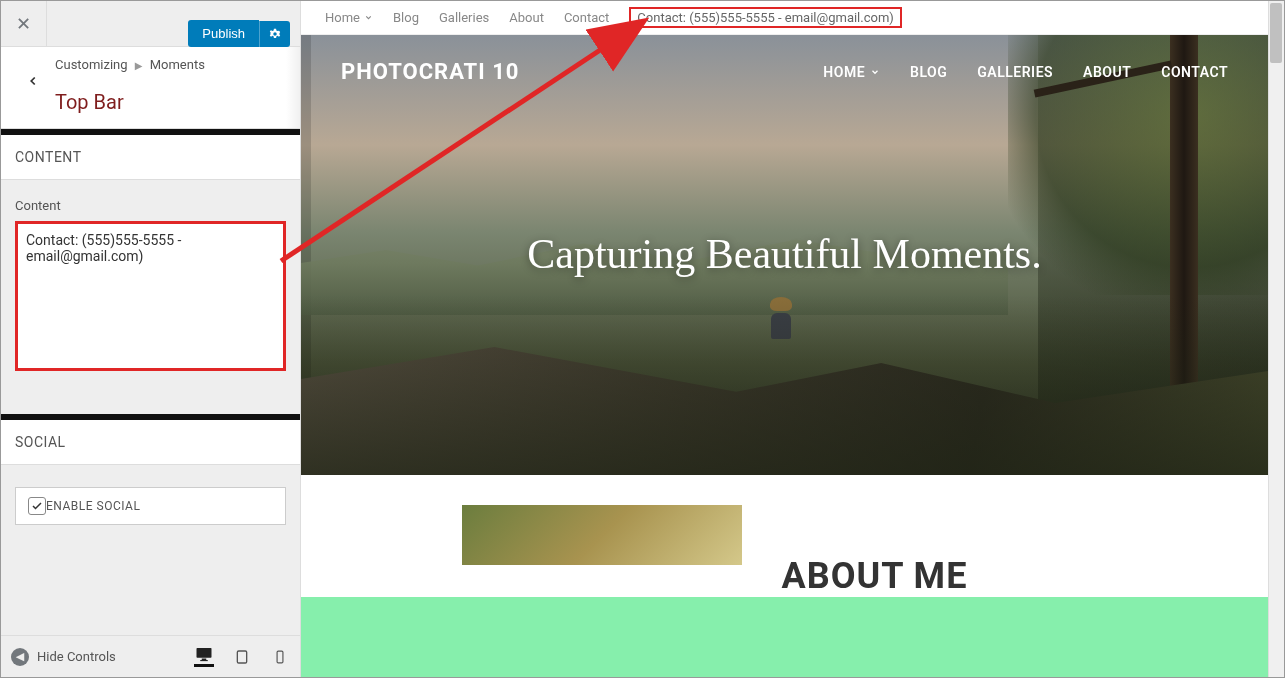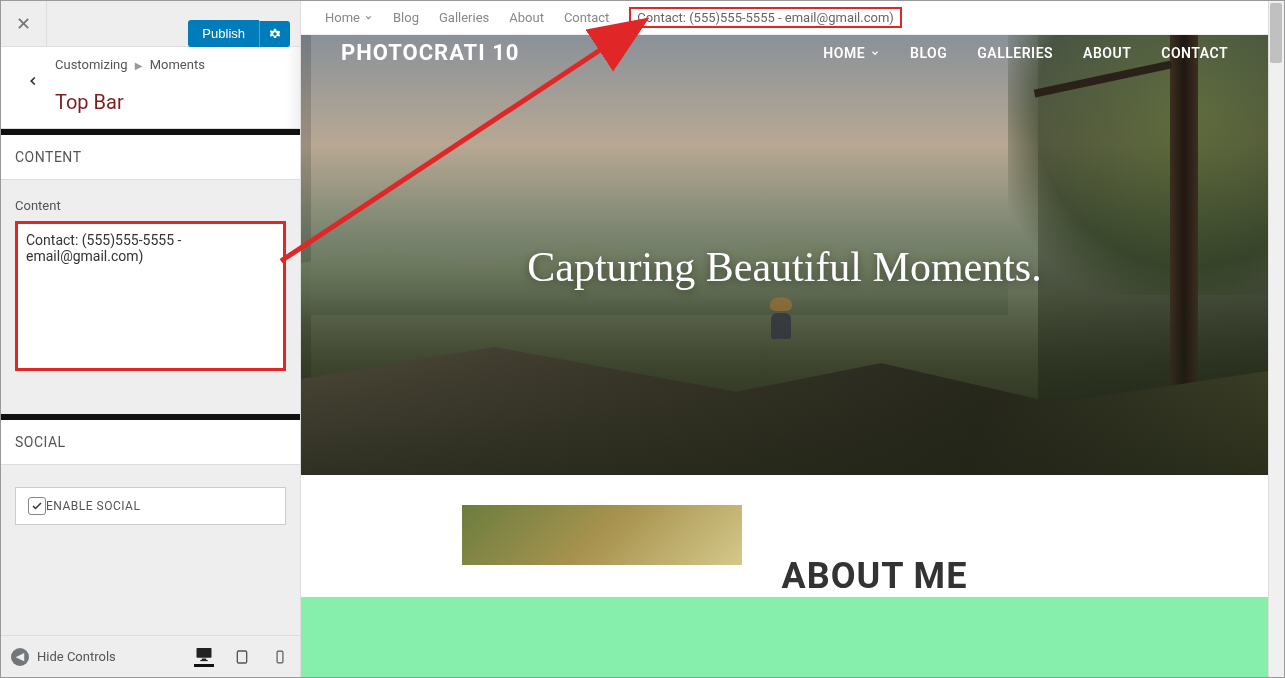--- a/index.html
+++ b/index.html
@@ -61,25 +61,25 @@
     .hero::after{ content:""; position:absolute; left:0; bottom:0; right:0; height:180px; background:linear-gradient(to top, rgba(30,35,20,.7), transparent);}
     .tree-trunk{ position:absolute; right:70px; top:0; bottom:0; width:28px; background:linear-gradient(to right,#3b2f20,#1f1812,#3b2f20);}
     .branch{ position:absolute; right:95px; top:40px; width:140px; height:8px; background:#2a2218; transform:rotate(-12deg);}
     .foliage{ position:absolute; right:0; top:0; width:260px; height:260px; background:radial-gradient(circle at 70% 30%, rgba(80,100,40,.7), rgba(40,55,25,.6) 60%, transparent 80%);}
     .person{ position:absolute; left:48%; bottom:130px; width:32px; height:48px;}
     .person .hat{ width:22px; height:14px; background:#8a6e3a; border-radius:50% 50% 30% 30%; margin:0 auto;}
     .person .body{ width:20px; height:26px; background:#3a3e45; margin:2px auto 0; border-radius:6px 6px 2px 2px;}
     .rock-fg{position:absolute; left:0; bottom:0; right:0; height:160px; background:linear-gradient(100deg, #5a5244 0%, #3f3a2e 40%, #2c2a20 70%, #474b2e 100%); clip-path: polygon(0 40%, 20% 20%, 45% 48%, 60% 30%, 78% 55%, 100% 35%, 100% 100%, 0 100%);}
     .hills{position:absolute; left:0; right:260px; top:150px; height:130px; background:linear-gradient(to bottom,#8a917a 0%, #6e7a5e 60%, #4e5a42 100%); clip-path:polygon(0 60%, 12% 50%, 25% 62%, 40% 45%, 55% 58%, 70% 42%, 85% 55%, 100% 48%, 100% 100%, 0 100%); opacity:.85;}
     
-    .hero-header { position:absolute; top:5px; left:0; right:0; padding:0 40px; display:flex; align-items:center; justify-content:space-between; z-index:5;}
+    .hero-header { position:absolute; top:24px; left:0; right:0; padding:0 40px; display:flex; align-items:center; justify-content:space-between; z-index:5;}
     .logo { color:#fff; font-weight:700; font-size:22px; letter-spacing:1px;}
     .nav { display:flex; gap:30px; align-items:center;}
     .nav-item { color:#fff; font-size:14px; font-weight:600; letter-spacing:.5px; cursor:pointer; display:flex; align-items:center; gap:5px;}
-    .hero-title { position:absolute; top:208px; left:0; right:0; text-align:center; color:#fff; font-size:42px; font-weight:500; font-family: Georgia, serif; z-index:5; text-shadow:0 2px 8px rgba(0,0,0,.4);}
+    .hero-title { position:absolute; top:195px; left:0; right:0; text-align:center; color:#fff; font-size:42px; font-weight:500; font-family: Georgia, serif; z-index:5; text-shadow:0 2px 8px rgba(0,0,0,.4);}
     
     .about-band { background:#fff; padding: 30px 0 0 0; display:flex; align-items:flex-start; justify-content:center; gap:40px;}
     .about-img { width:280px; height:60px; background:linear-gradient(135deg,#6b7d3e 0%, #a8934f 50%, #d4c88a 100%); margin-left:-140px;}
     .about-title { font-size:36px; font-weight:700; color:#333; letter-spacing:1px; padding-top:6px;margin-top:44px;}
     
     
     .annot-arrow { position:absolute; z-index:20; pointer-events:none;}
   </style>
 </head>
 <body>

